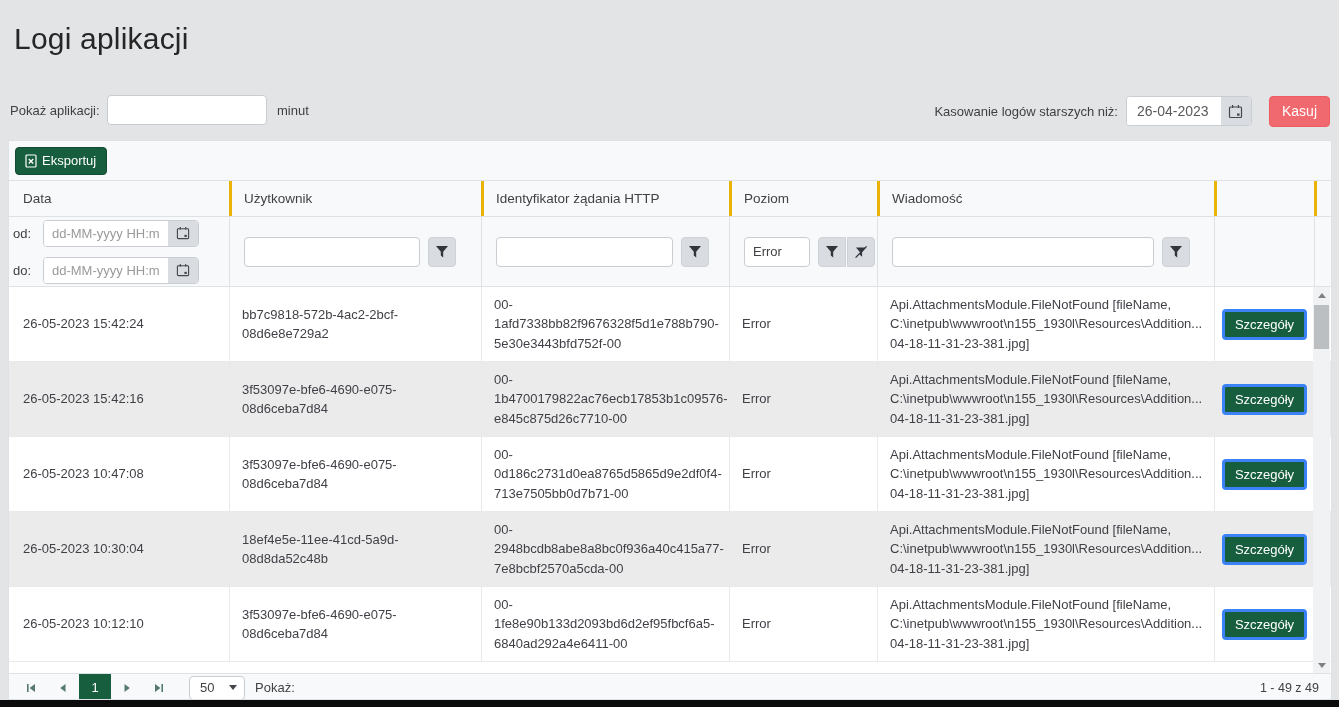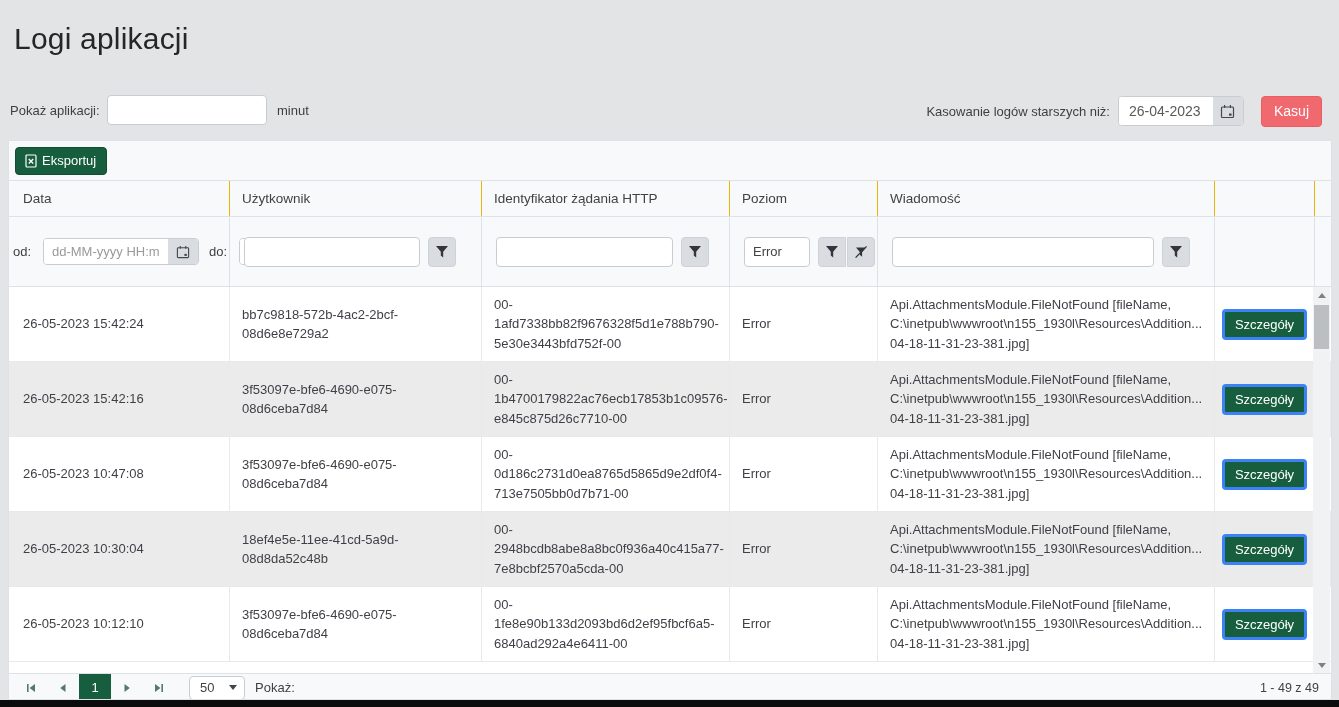--- a/index.html
+++ b/index.html
@@ -20,21 +20,21 @@
   .lbl { font-size:13px; color:#3f3f3f; }
   .show-last-label { position:absolute; left:10px; top:8px; }
   .combobox {
     position:absolute; left:107px; top:0; width:160px; height:30px;
     background:#fff; border:1px solid #c9cdd1; border-radius:4px;
     display:flex; overflow:hidden;
   }
   .combobox input { flex:1; border:none; outline:none; font:13px "Liberation Sans",sans-serif; padding:0 8px; background:transparent; }
   .caret-down { width:0; height:0; border-left:5px solid transparent; border-right:5px solid transparent; border-top:6px solid #42464a; }
   .minutes-label { position:absolute; left:277px; top:8px; }
-  .right-controls { position:absolute; right:17px; top:0; height:32px; display:flex; align-items:center; }
+  .right-controls { position:absolute; right:9px; top:0; height:32px; display:flex; align-items:center; }
   .delete-date-group { display:flex; margin-left:8px; border:1px solid #c9cdd1; border-radius:4px; overflow:hidden; height:30px; background:#fff; }
   .delete-date-group input { width:94px; border:none; outline:none; font:14px "Liberation Sans",sans-serif; color:#5a5a5a; padding:0 10px; }
   .icon-btn {
     width:30px; height:100%; background:#d9dde1; border:none; display:flex; align-items:center; justify-content:center; cursor:pointer;
   }
   .kasuj-btn {
     margin-left:17px; height:31px; padding:0 12px; background:#f0696e; color:#fff;
     border:1px solid #ee5c62; border-radius:4px; font:14px "Liberation Sans",sans-serif; cursor:pointer;
   }
   
@@ -42,26 +42,26 @@
     position:absolute; left:8px; top:140px; width:1324px; height:560px;
     background:#fff; border:1px solid #dee2e6; overflow:hidden;
   }
   .grid-toolbar { height:40px; background:#f8f9fa; border-bottom:1px solid #dee2e6; display:flex; align-items:center; padding:0 6px; }
   .export-btn {
     height:28px; padding:0 10px 0 8px; background:#175e3e; color:#fff; border:1px solid #124c32; border-radius:4px;
     font:13px "Liberation Sans",sans-serif; display:flex; align-items:center; gap:4px; cursor:pointer;
   }
   .grid-cols { display:grid; grid-template-columns:220px 252px 248px 148px 337px 100px 17px; }
   .grid-header { height:36px; background:#f8f9fa; border-bottom:1px solid #dee2e6; }
-  .hcell { display:flex; align-items:center; padding:0 12px; font-size:13.5px; color:#424242; border-left:1px solid #eab308; overflow:hidden; white-space:nowrap; }
+  .hcell { display:flex; align-items:center; padding:0 12px; font-size:13.5px; color:#424242; border-left:3px solid #eab308; overflow:hidden; white-space:nowrap; }
   .hcell:first-child { border-left:none; padding-left:14px; }
   .filter-row { height:70px; background:#f8f9fa; border-bottom:1px solid #dee2e6; }
   .fcell { display:flex; align-items:center; padding:0 0 0 14px; border-left:1px solid #dee2e6; }
   .fcell:first-child { border-left:none; padding-left:4px; }
-  .date-filters { display:flex; flex-direction:row; gap:10px; width:100%; }
+  .date-filters { display:flex; flex-direction:column; gap:10px; width:100%; }
   .date-filter-line { display:flex; align-items:center; }
   .date-filter-line .lbl { width:30px; }
   .date-group { display:flex; height:27px; border:1px solid #c9cdd1; border-radius:4px; overflow:hidden; background:#fff; }
   .date-group input { width:124px; border:none; outline:none; font:13px "Liberation Sans",sans-serif; padding:0 8px; color:#424242; }
   .date-group input::placeholder, .txt-input::placeholder { color:#9a9a9a; }
   .txt-input {
     height:30px; border:1px solid #c9cdd1; border-radius:4px; background:#fff;
     font:13px "Liberation Sans",sans-serif; padding:0 8px; color:#424242; outline:none;
   }
   .filter-btn {

